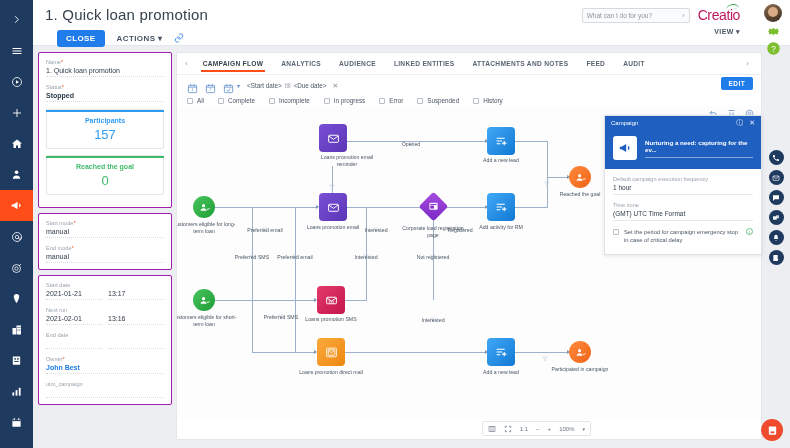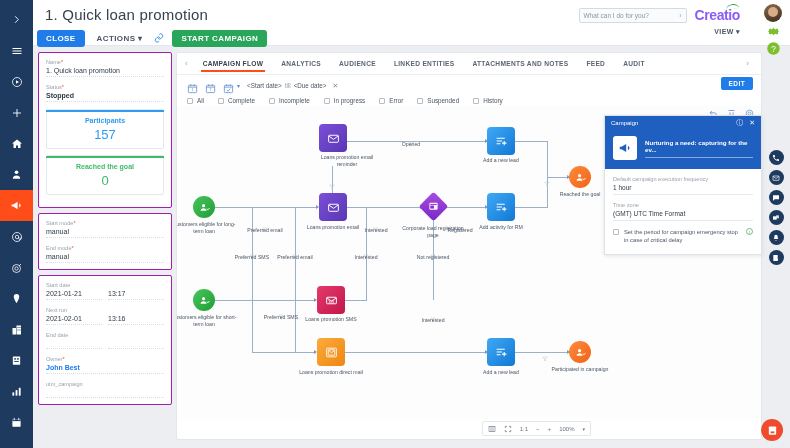--- a/index.html
+++ b/index.html
@@ -26,39 +26,39 @@
 
   
   .header {
     position: absolute; left: 33px; top: 0; right: 0; height: 46px;
     background: #ffffff; border-bottom: 1px solid #e3e6ea;
   }
   .page-title {
     position: absolute; left: 12px; top: 6px;
     font-size: 15px; color: #37424f; font-weight: 400; letter-spacing: .2px;
   }
-  .btn-row { position: absolute; left: 4px; top: 30px; display: flex; align-items: center; gap: 8px; }
+  .btn-row { position: absolute; left: 24px; top: 30px; display: flex; align-items: center; gap: 8px; }
   .btn {
     font-size: 8px; font-weight: bold; letter-spacing: .4px;
     padding: 4px 9px; border-radius: 3px; border: none; cursor: pointer;
     color: #fff; text-transform: uppercase;
   }
   .btn-close { background: #1f7ce8; }
   .btn-actions { background: transparent; color: #4a5664; padding: 4px 4px; }
   .btn-start { background: #29a65a; }
   .link-icon { color: #1f7ce8; font-size: 10px; cursor: pointer; }
 
   .top-right { position: absolute; right: 50px; top: 7px; display: flex; align-items: center; gap: 8px; }
   .search-box {
     width: 108px; height: 15px; border: 1px solid #d5dade; border-radius: 2px;
     background: #fafbfc; font-size: 6.5px; color: #8b949e;
     display: flex; align-items: center; padding: 0 4px; position: relative;
   }
   .search-box .chev { position: absolute; right: 4px; color: #9aa3ad; font-size: 7px; }
-  .brand { font-size: 14px; font-weight: bold; color: #8b5cf6; letter-spacing: -.4px; position: relative; }
+  .brand { font-size: 14px; font-weight: normal; color: #be185d; letter-spacing: -.4px; position: relative; }
   .brand .swoosh {
     position: absolute; top: -3px; right: 1px; width: 13px; height: 5px;
     border-top: 1.6px solid #2f9e4f; border-radius: 50%/100% 100% 0 0;
     transform: rotate(-6deg);
   }
   .view-menu {
     position: absolute; right: 50px; top: 28px; font-size: 7px; font-weight: bold;
     color: #4a5664; letter-spacing: .4px; cursor: pointer;
   }
   .avatar {
@@ -274,21 +274,20 @@
       <button class="btn btn-close">CLOSE</button>
       <button class="btn btn-actions">
         <span>ACTIONS</span> <span>▾</span>
       </button>
       <span class="link-icon">
         <svg width="10" height="10" viewBox="0 0 24 24" fill="none" stroke="#1f7ce8" stroke-width="2">
             <path d="M10 13a5 5 0 007 0l3-3a5 5 0 00-7-7l-1 1"></path>
             <path d="M14 11a5 5 0 00-7 0l-3 3a5 5 0 007 7l1-1"></path>
           </svg>
       </span>
-      <button class="btn btn-start">START CAMPAIGN</button>
     </div>
 
     <div class="top-right">
       <div class="search-box">
         <span>What can I do for you?</span>
         <span class="chev">›</span>
       </div>
       <div class="brand">
         <span>Creatio</span>
         <span class="swoosh"></span>

